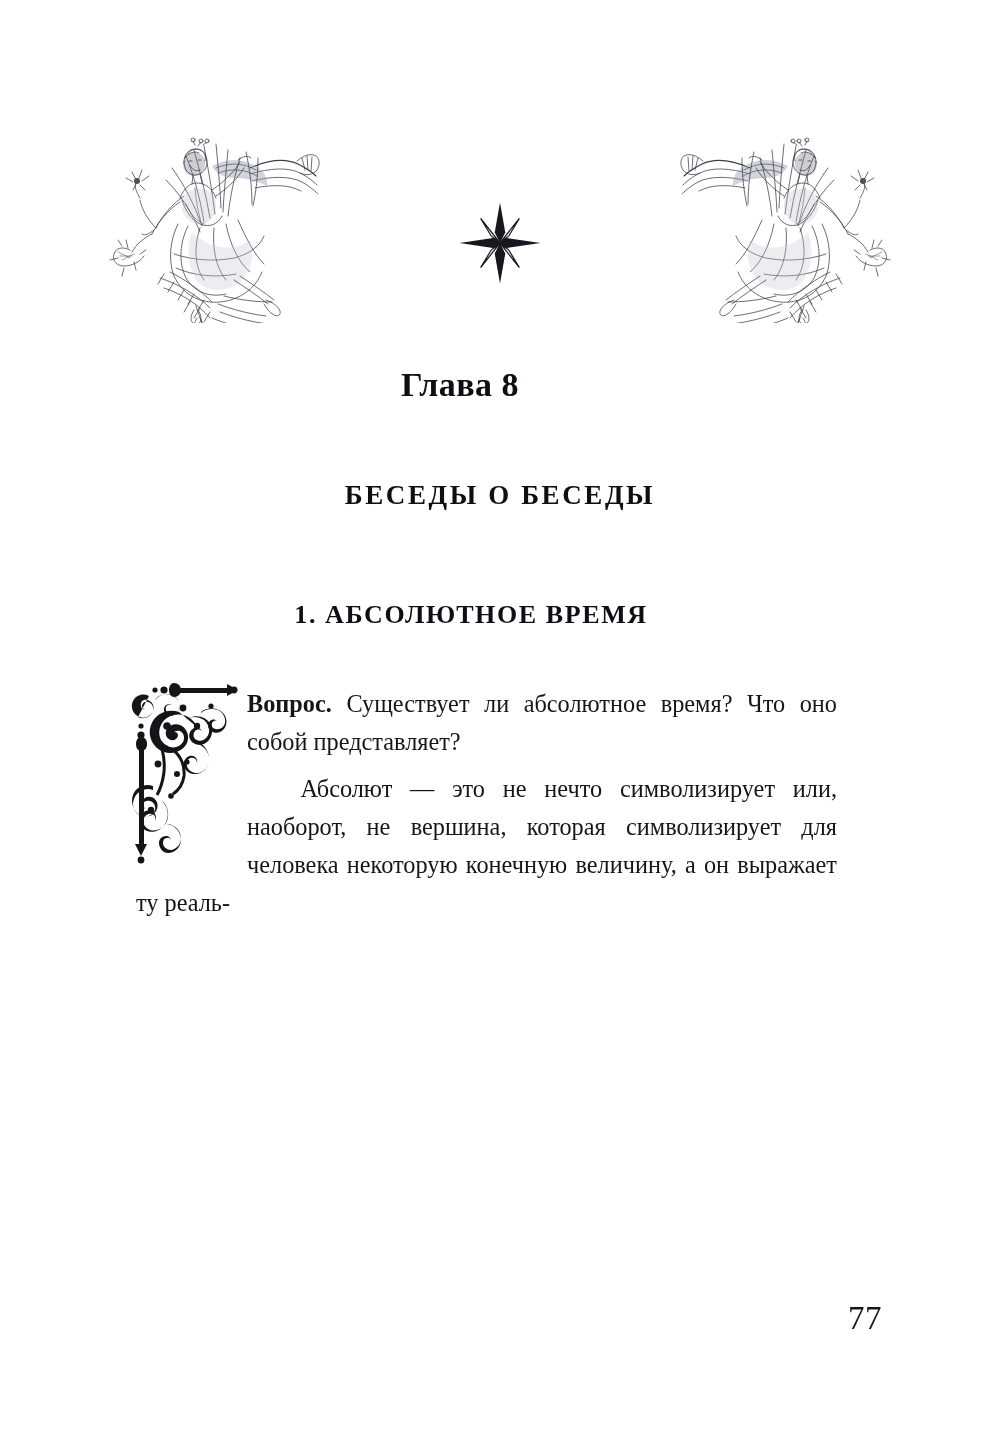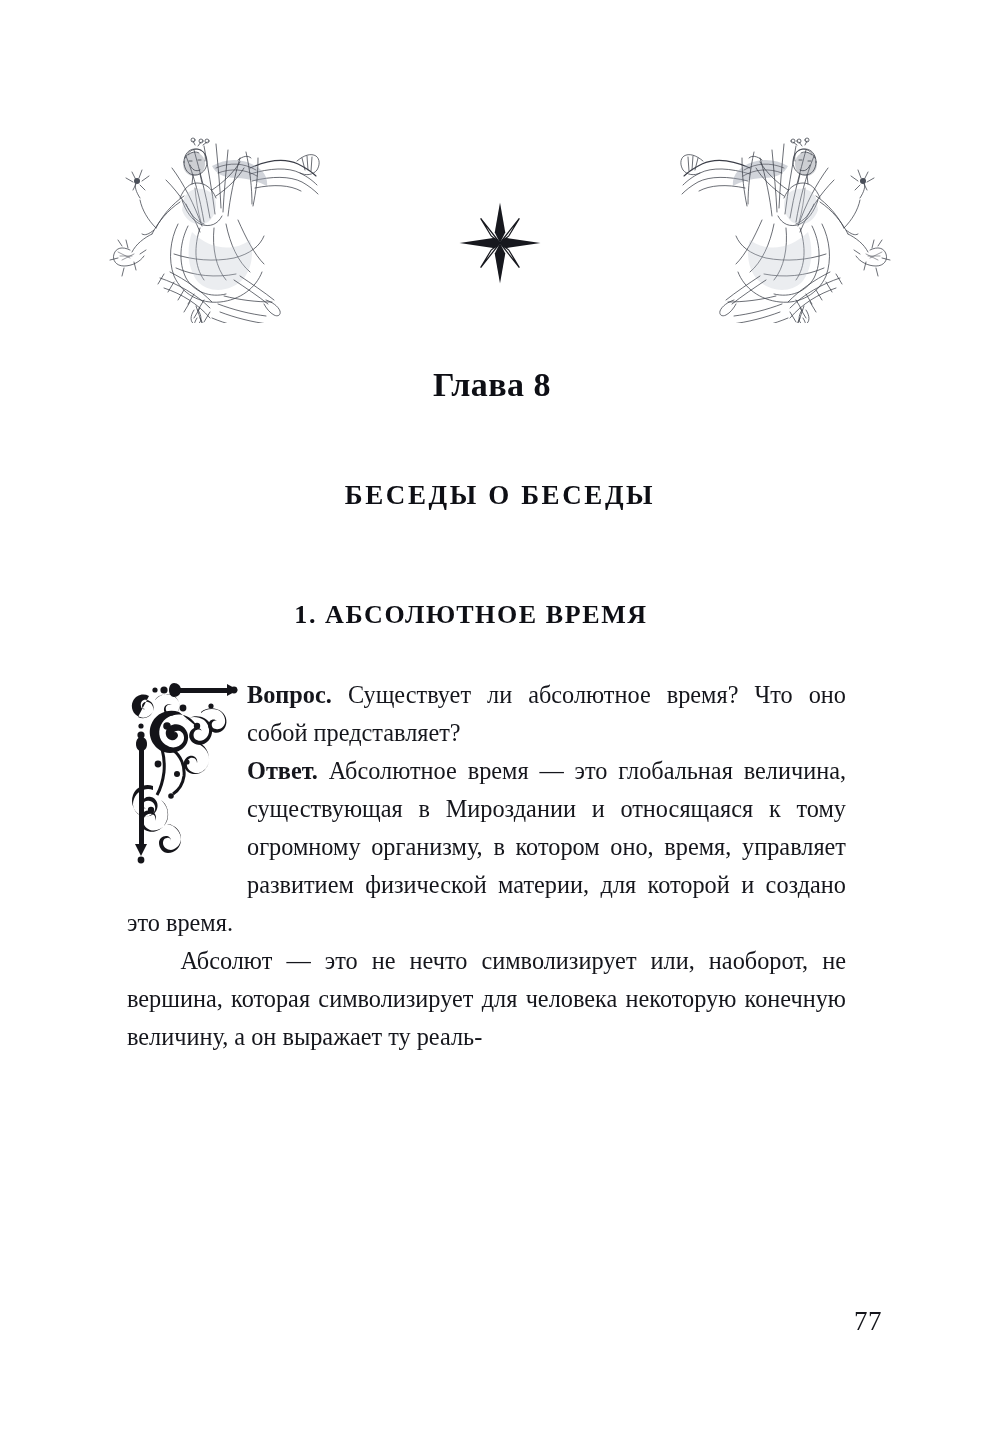--- a/index.html
+++ b/index.html
@@ -53,21 +53,20 @@
   .chapter-title {
     position: absolute;
     top: 366px;
     left: 0;
     width: 920px;
     text-align: center;
     font-size: 34px;
     font-weight: bold;
     letter-spacing: 0.5px;
     color: #0e0f15;
-    padding-left: 32px;
   }
   .chapter-subtitle {
     position: absolute;
     top: 480px;
     left: 0;
     width: 1000px;
     text-align: center;
     font-size: 27px;
     font-weight: bold;
     letter-spacing: 2.6px;
@@ -91,21 +90,21 @@
     left: 127px;
     top: 676px;
     width: 719px;
     font-size: 24.3px;
     line-height: 38px;
     text-align: justify;
     text-justify: inter-word;
     color: #15161c;
   }
   .body-block p {
-    margin: 0;
+    margin: 9px;
     text-indent: 2.2em;
     text-align: justify;
   }
   .body-block p.no-indent {
     text-indent: 0;
   }
   .drop-ornament {
     float: left;
     width: 112px;
     height: 190px;
@@ -119,21 +118,21 @@
     font-size: 0.72em;
     vertical-align: super;
     line-height: 0;
   }
 
   
   .page-number {
     position: absolute;
     right: 118px;
     bottom: 92px;
-    font-size: 27px;
+    font-size: 33px;
     color: #15161c;
     letter-spacing: 0.5px;
     margin-top: 16px;
   }
 </style>
 </head>
 <body>
 
 <div class="page">
 
@@ -389,21 +388,20 @@
         <circle cx="50" cy="96" r="3"></circle>
         <circle cx="24" cy="132" r="3.2"></circle>
         <circle cx="44" cy="118" r="2.8"></circle>
         <circle cx="60" cy="84" r="2.6"></circle>
         <circle cx="84" cy="28" r="2.6"></circle>
       </g>
     </svg>
 
     <p class="no-indent"><span class="run-bold">Вопрос.</span><span> Существует ли абсолютное время? Что оно собой представляет?</span></p>
 
-    <p class="no-indent"><span class="run-bold">Ответ.</span><span> Абсолютное время — это глобальная величина, существующая в Мироздании и относящаяся к тому огромному организму, в котором оно, время, управляет развитием физической материи, для которой и создано это время.</span></p>
 
 
     <p>Абсолют — это не нечто символизирует или, наоборот, не вершина, которая символизирует для человека некоторую конечную величину, а он выражает ту реаль-</p>
   </div>
 
   <div class="page-number">77</div>
 
 </div>
 
 </body></html>

